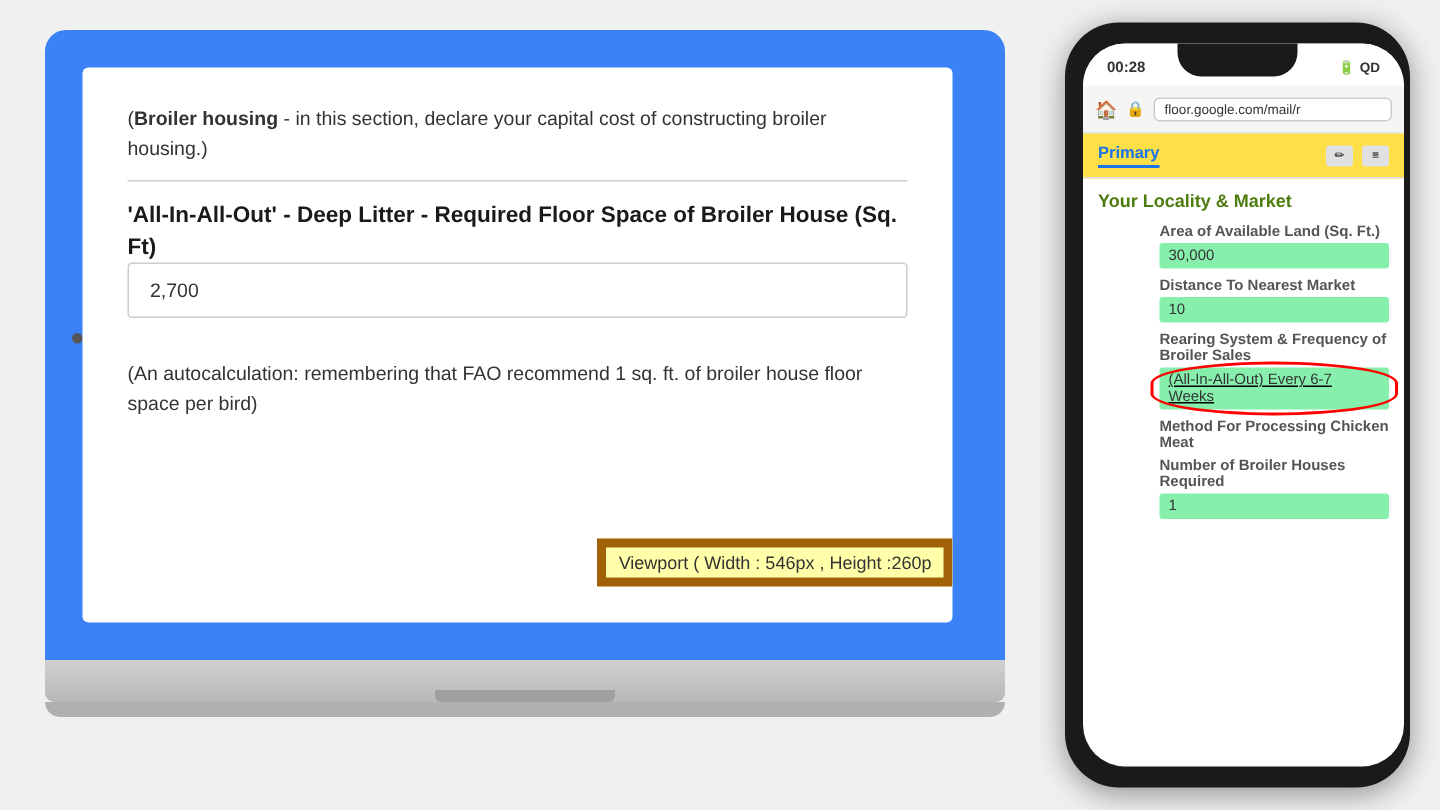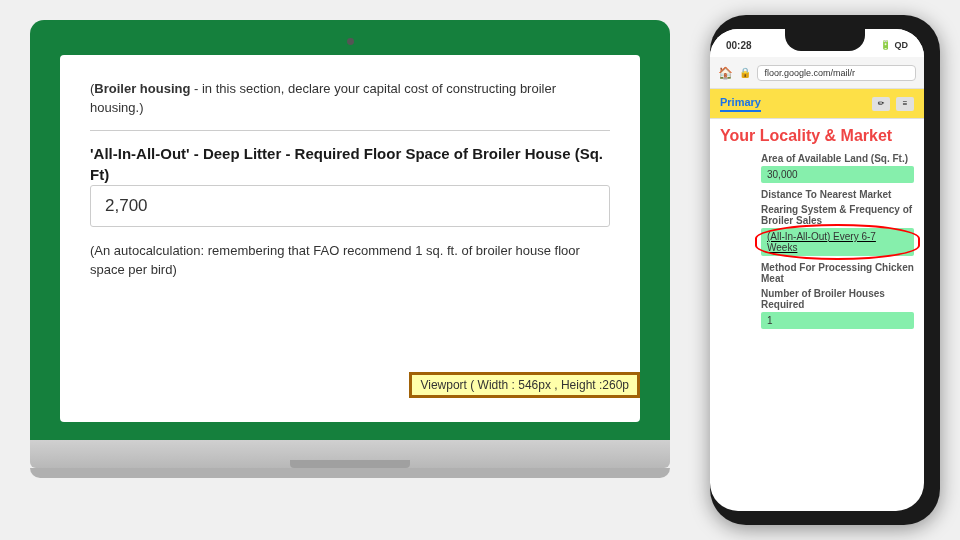--- a/index.html
+++ b/index.html
@@ -22,25 +22,25 @@
       top: 20px;
       width: 640px;
       height: 490px;
     }
     .laptop-body {
       position: absolute;
       top: 0;
       left: 0;
       width: 640px;
       height: 420px;
-      background: #15803d;
+      background: #3b82f6;
       border-radius: 14px 14px 0 0;
       padding: 18px;
       display: flex;
-      flex-direction: column;
+      flex-direction: row;
       align-items: center;
     }
     .laptop-camera {
       width: 7px;
       height: 7px;
       background: #555;
       border-radius: 50%;
       margin-bottom: 10px;
     }
     .laptop-screen {
@@ -97,55 +97,55 @@
     .screen-question {
       font-size: 15px;
       font-weight: bold;
       color: #1a1a1a;
       line-height: 1.4;
     }
     .screen-input-box {
       border: 1px solid #ccc;
       border-radius: 3px;
       padding: 10px 14px;
-      font-size: 17px;
+      font-size: 13px;
       color: #333;
       width: 100%;
-      margin-bottom: 14px;
+      margin-bottom: 27px;
     }
     .screen-note {
       font-size: 13px;
       color: #333;
       line-height: 1.5;
     }
     .viewport-tag {
       position: absolute;
       bottom: 24px;
       right: 0;
       background: #ffffaa;
-      border: 3px solid #a16207;
+      border: 6px solid #a16207;
       font-size: 12px;
       color: #333;
       padding: 3px 8px;
     }
 
     
     .phone-wrapper {
       position: absolute;
       right: 20px;
       top: 15px;
       width: 230px;
       height: 510px;
     }
     .phone-body {
       width: 230px;
       height: 510px;
       background: #1a1a1a;
       border-radius: 36px;
-      padding: 14px 0;
+      padding: 14px 12px;
       position: relative;
       box-shadow: 0 4px 20px rgba(0,0,0,0.4);
     }
     .phone-notch {
       position: absolute;
       top: 14px;
       left: 50%;
       transform: translateX(-50%);
       width: 80px;
       height: 22px;
@@ -239,23 +239,23 @@
       font-size: 8px;
     }
 
     
     .phone-email-content {
       padding: 8px 10px;
       overflow: hidden;
       height: calc(482px - 28px - 32px - 30px);
     }
     .email-sender {
-      font-size: 16px;
+      font-size: 12px;
       font-weight: bold;
-      color: #ef4444;
+      color: #4d7c0f;
       margin-bottom: 8px;
     }
     .email-section {
       margin-bottom: 4px;
       margin-left: 41px;
     }
     .email-section-label {
       font-size: 10px;
       font-weight: bold;
       color: #555;
@@ -338,20 +338,23 @@
 
         <div id="phone-fields">
             <div class="email-section">
               <div class="email-section-label">Area of Available Land (Sq. Ft.)</div>
               <div style="position: relative;">
                 <div class="email-section-value">30,000</div>
               </div>
             </div>
             <div class="email-section">
               <div class="email-section-label">Distance To Nearest Market</div>
+              <div style="position: relative;">
+                <div class="email-section-value">10</div>
+              </div>
             </div>
             <div class="email-section">
               <div class="email-section-label">Rearing System &amp; Frequency of Broiler Sales</div>
               <div style="position: relative; text-decoration: underline;">
                 <div class="email-section-value">(All-In-All-Out) Every 6-7 Weeks</div>
                 <div class="circle-overlay"></div>
               </div>
             </div>
             <div class="email-section">
               <div class="email-section-label">Method For Processing Chicken Meat</div>

